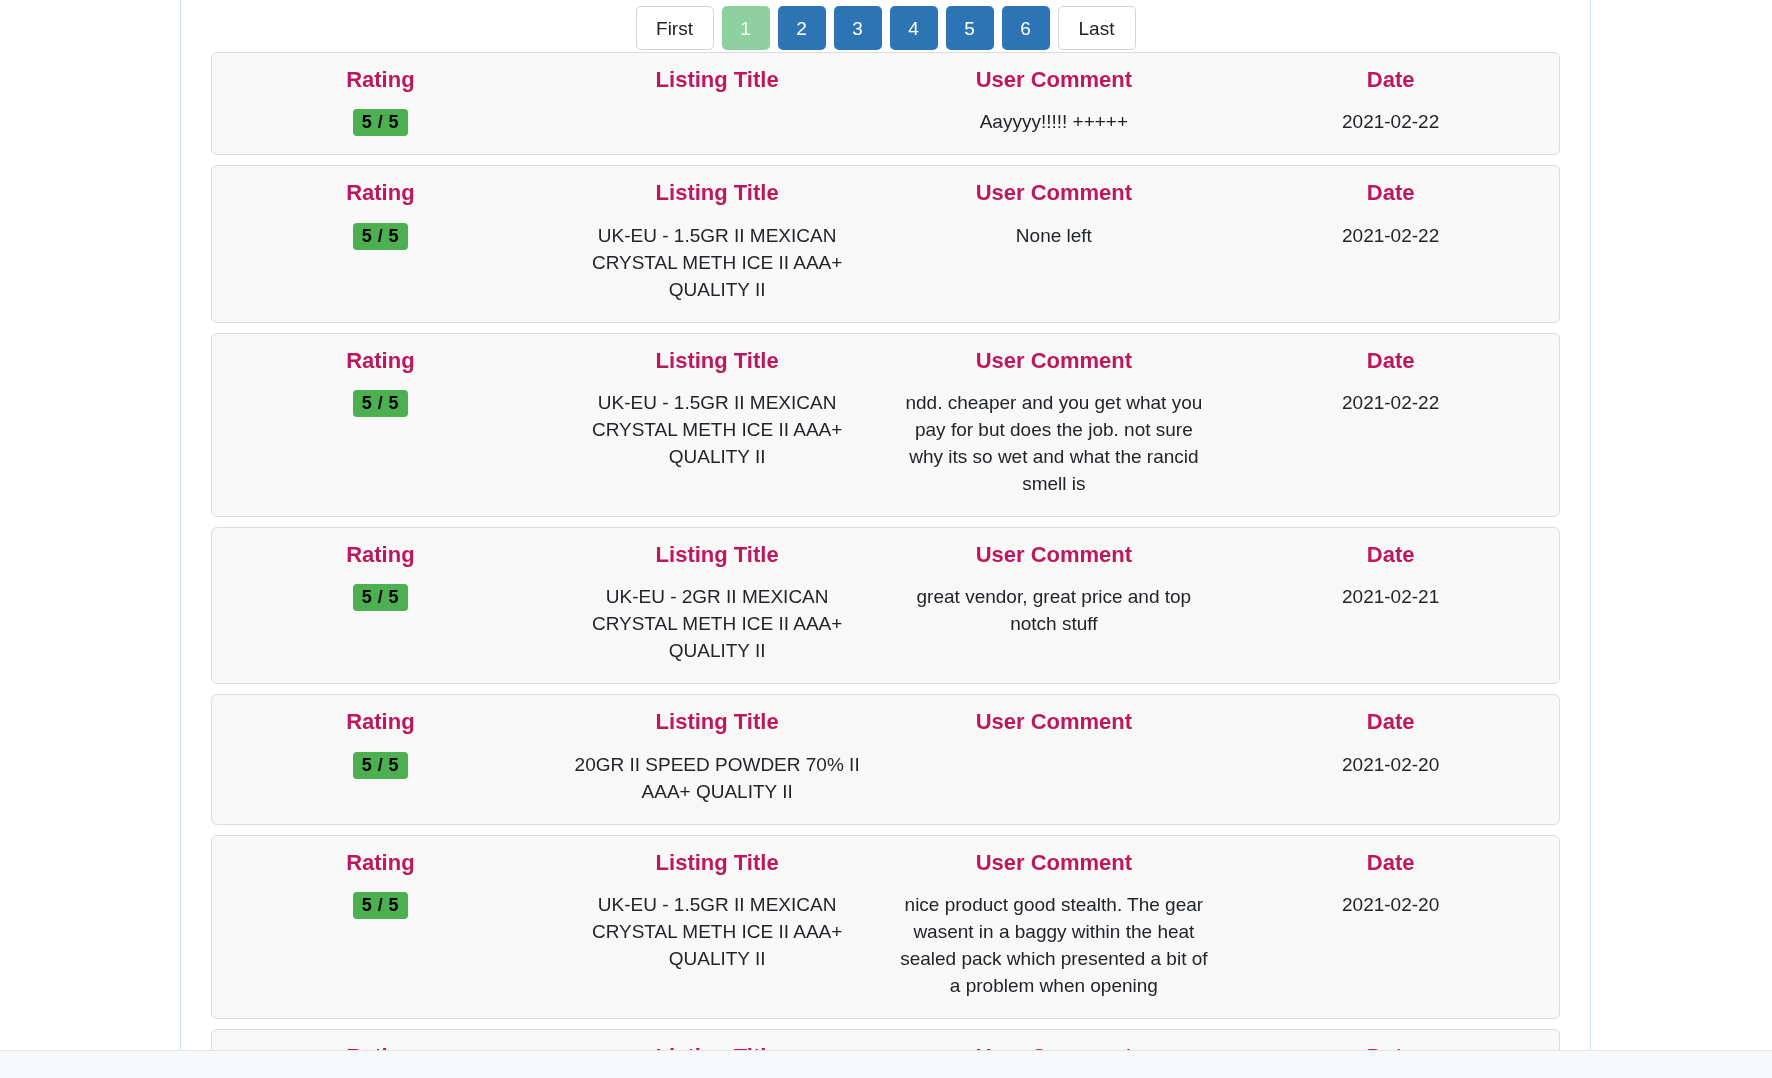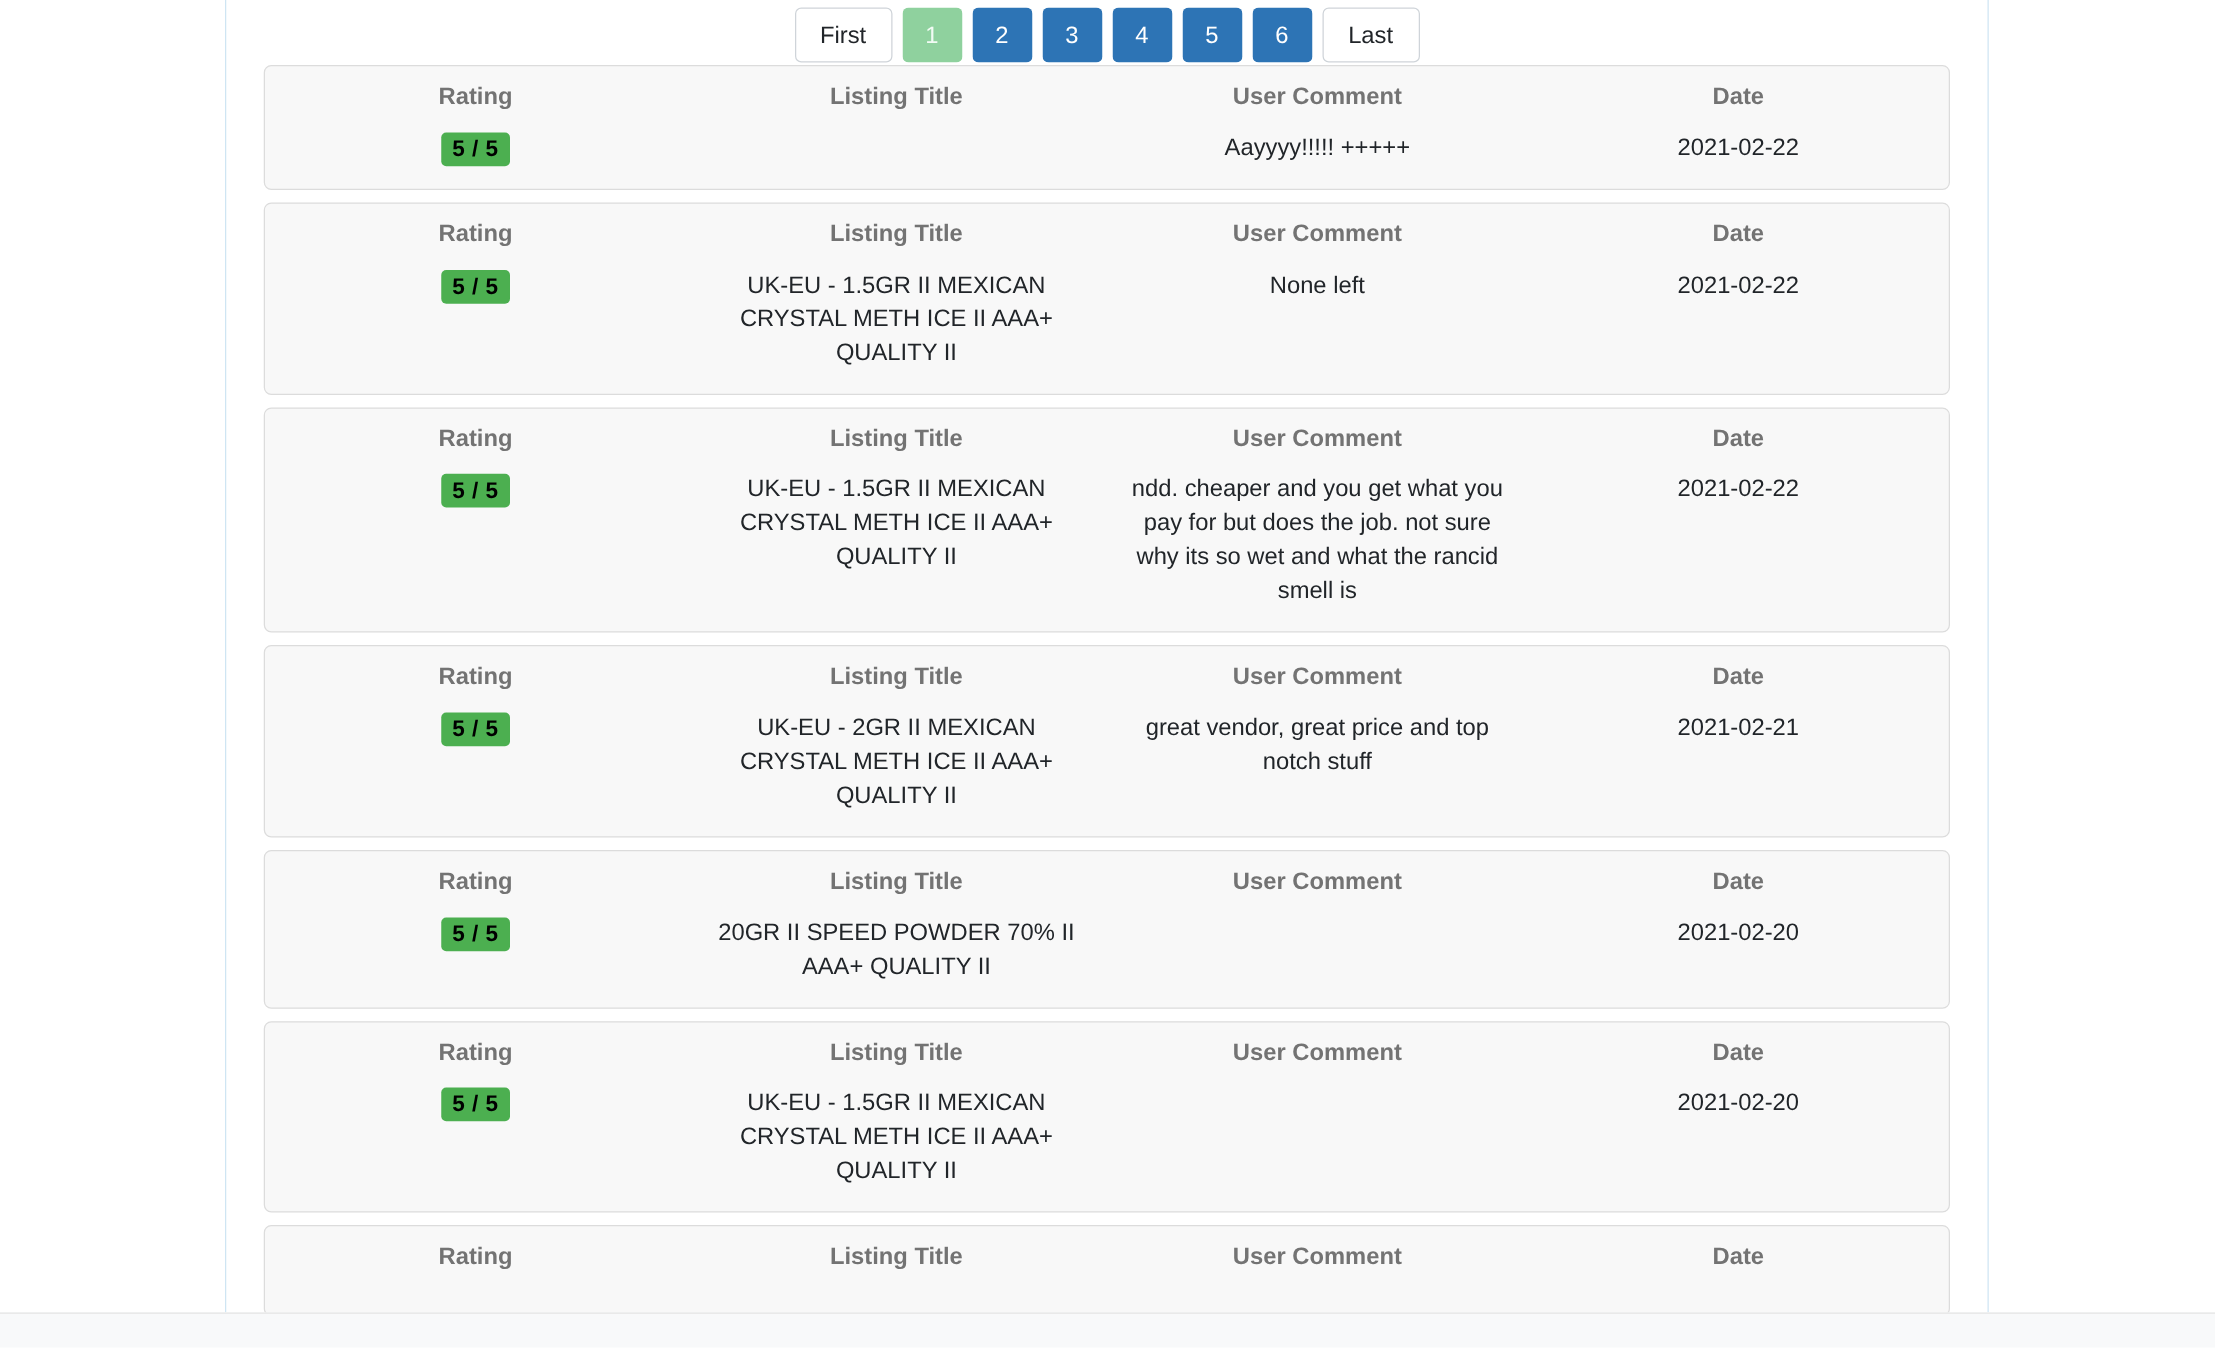--- a/index.html
+++ b/index.html
@@ -103,23 +103,23 @@
     grid-template-columns: 78px 268px 280px 380px 300px;
     grid-template-columns: 1fr 1fr 1fr 1fr;
     align-items: start;
   }
   .col {
     text-align: center;
     padding: 14px 10px 18px 10px;
     box-sizing: border-box;
   }
   .col-head {
-    font-size: 19px;
+    font-size: 22px;
     font-weight: bold;
-    color: #737373;
+    color: #be185d;
     margin-bottom: 16px;
     line-height: 1.2;
   }
   .col-body {
     font-size: 19px;
     color: #212529;
     line-height: 1.42;
   }
 
   .col-rating .col-body { line-height: 1; }
@@ -282,20 +282,21 @@
             <div class="col col-rating">
               <div class="col-head">Rating</div>
               <div class="col-body"><span class="badge">5 / 5</span></div>
             </div>
             <div class="col col-title">
               <div class="col-head">Listing Title</div>
               <div class="col-body">UK-EU - 1.5GR II MEXICAN CRYSTAL METH ICE II AAA+ QUALITY II</div>
             </div>
             <div class="col col-comment">
               <div class="col-head">User Comment</div>
+              <div class="col-body">nice product good stealth. The gear wasent in a baggy within the heat sealed pack which presented a bit of a problem when opening</div>
             </div>
             <div class="col col-date">
               <div class="col-head">Date</div>
               <div class="col-body">2021-02-20</div>
             </div>
           </div>
         </div>
         <div class="card">
           <div class="card-grid">
             <div class="col col-rating">

